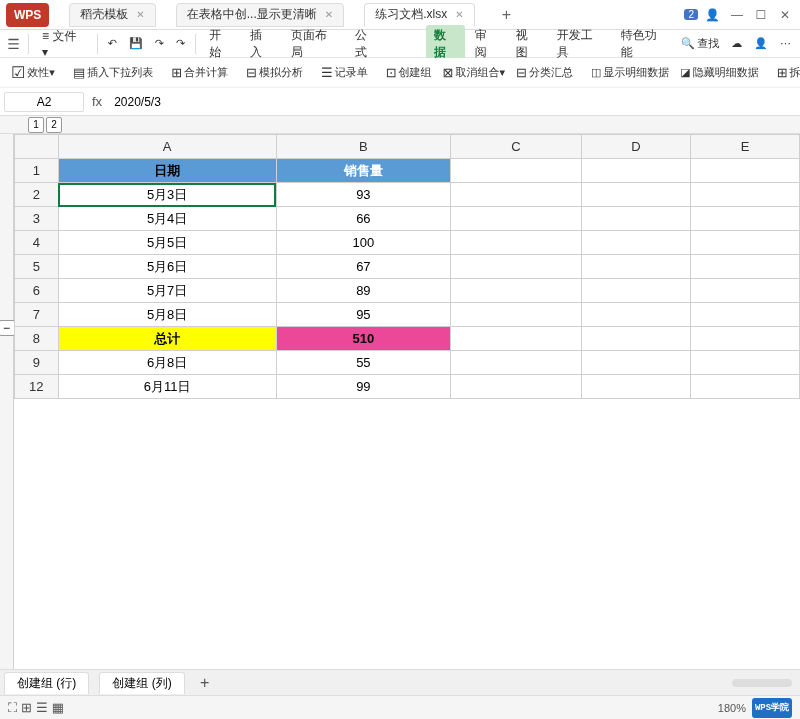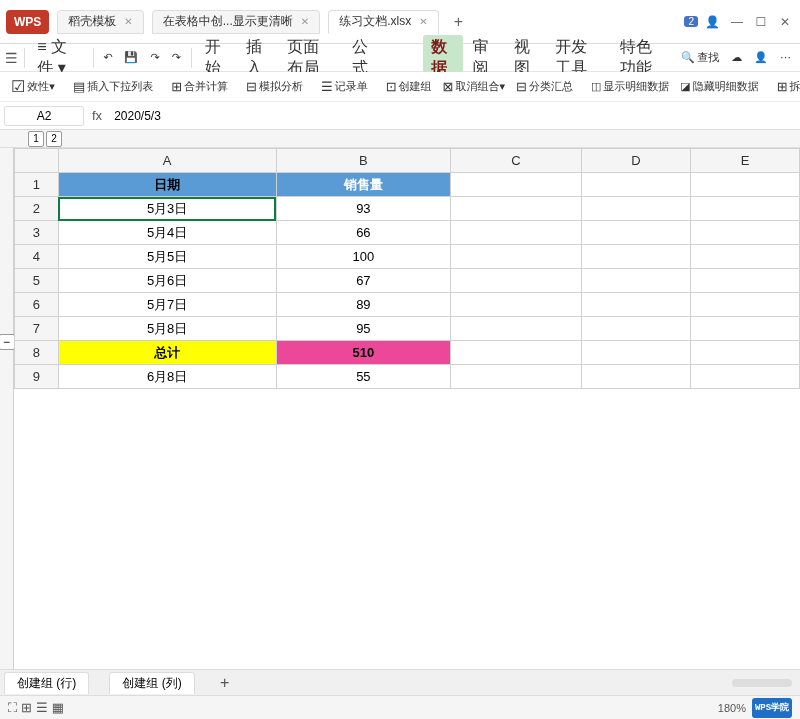--- a/index.html
+++ b/index.html
@@ -1,32 +1,32 @@
 <!DOCTYPE html>
 <html><head>
   <meta charset="utf-8">
   <style>
     * { box-sizing: border-box; margin: 0; padding: 0; }
     body { font-family: 'Microsoft YaHei', SimSun, Arial, sans-serif; font-size: 12px; background: #f0f0f0; width: 800px; height: 719px; overflow: hidden; }
 
     
-    .title-bar { display: flex; align-items: center; height: 44px; background: #fff; border-bottom: 1px solid #ddd; padding: 0 6px; gap: 8px; }
+    .title-bar { display: flex; align-items: center; height: 30px; background: #fff; border-bottom: 1px solid #ddd; padding: 0 6px; gap: 20px; }
     .tab { display: flex; align-items: center; height: 24px; padding: 0 10px; border-radius: 4px 4px 0 0; font-size: 12px; cursor: pointer; gap: 4px; }
     .tab-wps { background: #c2392a; color: #fff; font-weight: bold; border-radius: 4px; padding: 0 8px; }
     .tab-doc1 { background: #f5f5f5; border: 1px solid #ddd; color: #333; }
     .tab-active { background: #fff; border: 1px solid #ddd; border-bottom: 1px solid #fff; color: #333; }
     .tab-close { font-size: 10px; color: #999; margin-left: 4px; }
     .tab-new { width: 24px; height: 24px; display: flex; align-items: center; justify-content: center; font-size: 16px; color: #666; cursor: pointer; }
     .title-actions { margin-left: auto; display: flex; gap: 6px; align-items: center; }
     .title-btn { width: 18px; height: 18px; display: flex; align-items: center; justify-content: center; font-size: 12px; color: #666; cursor: pointer; }
     .win-num { background: #4472c4; color: #fff; font-size: 10px; border-radius: 3px; padding: 0 4px; }
 
     
     .menu-bar { display: flex; align-items: center; height: 28px; background: #fff; border-bottom: 1px solid #e5e5e5; padding: 0 4px; gap: 2px; }
-    .menu-item { padding: 2px 8px; font-size: 16px; cursor: pointer; color: #333; border-radius: 3px; }
+    .menu-item { padding: 2px 8px; font-size: 12px; cursor: pointer; color: #333; border-radius: 3px; }
     .menu-icon { width: 20px; height: 20px; display: flex; align-items: center; justify-content: center; font-size: 14px; cursor: pointer; color: #555; }
     .search-area { margin-left: auto; display: flex; align-items: center; gap: 4px; }
 
     
     .formula-bar { display: flex; align-items: center; height: 28px; background: #fff; border-bottom: 1px solid #ddd; padding: 0 4px; gap: 4px; }
     .cell-ref { width: 80px; border: 1px solid #ddd; border-radius: 2px; text-align: center; font-size: 12px; padding: 2px 4px; }
     .formula-fx { font-size: 13px; color: #555; padding: 0 4px; }
     .formula-input { flex: 1; border: none; outline: none; font-size: 12px; padding: 2px 4px; }
 
     
@@ -38,21 +38,21 @@
     .col-b { width: 160px; min-width: 160px; }
     .col-c { width: 120px; min-width: 120px; }
     .col-d { width: 100px; min-width: 100px; }
     .col-e { width: 100px; min-width: 100px; }
 
     
     .outline-area { display: flex; background: #f5f5f5; border-bottom: 1px solid #ddd; height: 18px; align-items: center; padding-left: 28px; gap: 2px; }
     .outline-btn { width: 16px; height: 16px; border: 1px solid #999; border-radius: 2px; display: flex; align-items: center; justify-content: center; font-size: 10px; cursor: pointer; background: #fff; }
 
     
-    .sheet-tabs { display: flex; align-items: center; height: 26px; background: #f0f0f0; border-top: 1px solid #ddd; padding: 0 4px; gap: 20px; }
+    .sheet-tabs { display: flex; align-items: center; height: 26px; background: #f0f0f0; border-top: 1px solid #ddd; padding: 0 4px; gap: 10px; }
     .sheet-tab { padding: 2px 12px; border: 1px solid #ddd; border-bottom: none; background: #fff; font-size: 12px; cursor: pointer; border-radius: 3px 3px 0 0; }
     .sheet-add { width: 20px; height: 20px; display: flex; align-items: center; justify-content: center; font-size: 16px; color: #555; cursor: pointer; }
 
     
     .status-bar { display: flex; align-items: center; height: 24px; background: #f5f5f5; border-top: 1px solid #ddd; padding: 0 8px; font-size: 11px; color: #555; gap: 8px; }
     .status-right { margin-left: auto; display: flex; align-items: center; gap: 6px; }
     .wps-logo { width: 40px; height: 20px; background: #1e6fc5; border-radius: 3px; display: flex; align-items: center; justify-content: center; color: #fff; font-size: 10px; font-weight: bold; font-family: Liberation Mono, monospace; }
 
     
     .toolbar-top { display: flex; align-items: center; height: 30px; background: #fff; padding: 0 6px; gap: 1px; border-bottom: 1px solid #eee; }
@@ -110,21 +110,21 @@
         <span>↷</span>
       </div>
     <div class="tb-btn">
         <span>↷</span>
       </div>
     <div class="tb-separator"></div>
     <div class="menu-item">开始</div>
     <div class="menu-item">插入</div>
     <div class="menu-item">页面布局</div>
     <div class="menu-item">公式</div>
-    <div class="menu-item active-menu" style="color:#7f1d1d;font-weight:bold;margin-left:38px;">数据</div>
+    <div class="menu-item active-menu" style="color:#15803d;font-weight:bold;margin-left:38px;">数据</div>
     <div class="menu-item">审阅</div>
     <div class="menu-item">视图</div>
     <div class="menu-item">开发工具</div>
     <div class="menu-item">特色功能</div>
     <div class="tb-btn search-area">
       <span>🔍</span>
       <span>查找</span>
     </div>
     <div class="tb-btn">
         <span>☁</span>
@@ -294,20 +294,28 @@
                 <td></td>
               </tr>
               <tr>
                 <th class="col-header row-num">9</th>
                 <td class="col-a">6月8日</td>
                 <td class="col-b">55</td>
                 <td></td>
                 <td></td>
                 <td></td>
               </tr>
+              <tr>
+                <th class="col-header row-num">12</th>
+                <td class="col-a">6月11日</td>
+                <td class="col-b">99</td>
+                <td></td>
+                <td></td>
+                <td></td>
+              </tr>
             </tbody>
         </table>
       </div>
     </div>
   </div>
 
   <div class="sheet-tabs">
     <div class="sheet-tab">
       <span>创建组 (行)</span>
     </div>

